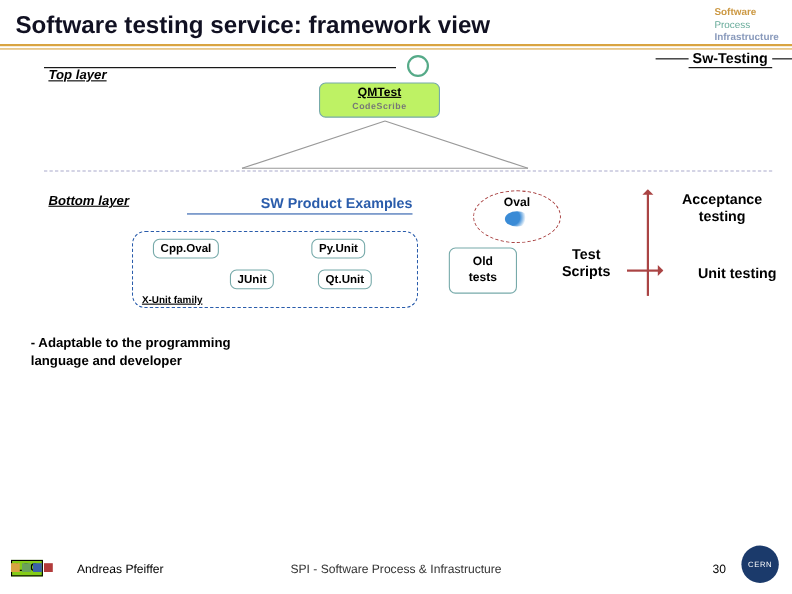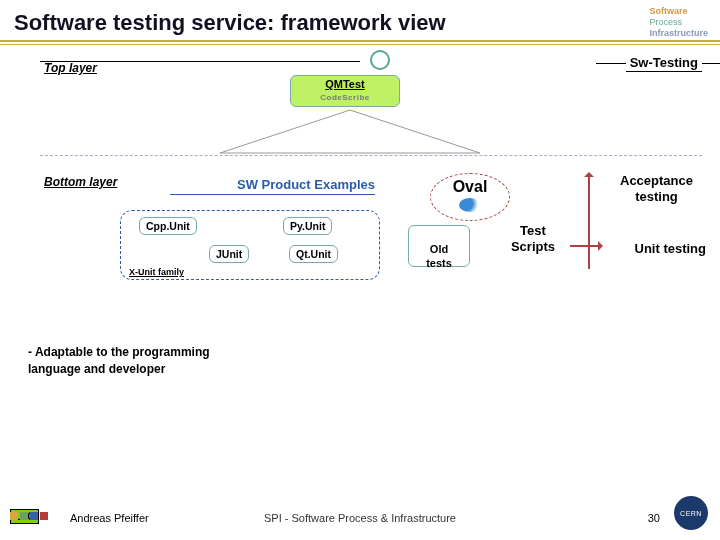--- a/index.html
+++ b/index.html
@@ -34,21 +34,21 @@
   .hr-gold { height:2px; background:linear-gradient(#d9a441,#d9a441); margin:0 0 2px;}
   .hr-goldthin { height:1px; background:#d9a441; margin:0;}
   .diagram {
     position: relative;
     height: 360px;
   }
   .lbl { position:absolute; font-size:12px; font-weight:bold; }
   .italic { font-style: italic; }
   .underline { text-decoration: underline; }
   .sw-testing {
-    position: absolute; right: 18px; top: 10px;
+    position: absolute; right: 18px; top: 0;
     font-size: 13px; font-weight: bold;
     border-bottom: 1px solid #000;
     padding: 0 4px 1px;
   }
   .sw-testing::before, .sw-testing::after {
     content:""; position:absolute; top:50%; width:30px; height:1px; background:#000;
   }
   .sw-testing::before { right:100%; }
   .sw-testing::after { left:100%; width:18px;}
   .sw-circle {
@@ -93,34 +93,34 @@
     padding:2px 6px;
   }
   .family-label {
     position:absolute; bottom:2px; left:8px;
     font-size:9px; text-decoration:underline; color:#000; font-weight:bold;
   }
   .oval-box {
     position:absolute; top:128px; left:430px;
     width:80px; height:48px;
     border:1px dashed #a44; border-radius:50%;
-    text-align:center; font-size:16px; font-weight:bold;
+    text-align:center; font-size:11px; font-weight:bold;
     padding-top:4px;
   }
   .oval-feather {
     width:22px; height:14px; margin:2px auto 0;
     background: radial-gradient(circle at 30% 40%, #3a8bd6 0 40%, #b9d6f0 60%, transparent 70%);
     border-radius:50% 50% 50% 50%;
   }
   .old-tests {
     position:absolute; top:180px; left:408px;
     width:62px; height:42px;
     border:1px solid #7aa; border-radius:6px;
     text-align:center; font-size:11px; font-weight:bold;
-    padding-top:16px; line-height:14px;
+    padding-top:5px; line-height:14px;
   }
   .test-scripts {
     position:absolute; top:178px; left:498px;
     font-size:13px; font-weight:bold; text-align:center;
     width:70px; line-height:16px;
   }
   .acc-testing {
     position:absolute; top:128px; right:16px;
     font-size:13px; font-weight:bold; text-align:center;
     width:95px; line-height:16px;
@@ -142,21 +142,20 @@
     width:32px; height:2px; background:#a44;
   }
   .arrow-right::after {
     content:""; position:absolute; right:-6px; top:-4px;
     border:5px solid transparent; border-left-color:#a44;
   }
   .notes {
     position:absolute; top:258px; left:28px;
     font-size:12px; font-weight:bold; line-height:17px;
     width:330px;
-    margin-top:41px;
   }
   .footer {
     position:absolute; bottom:6px; left:0; right:0;
     height:30px;
   }
   .lcg {
     position:absolute; left:10px; bottom:10px;
     font-size:10px; font-weight:bold;
     border:1px solid #000; padding:1px 3px;
     background:#84cc16;
@@ -220,21 +219,21 @@
     <line x1="20" y1="48" x2="280" y2="48" stroke="#999" stroke-width="1"></line>
   </svg>
 
   <div class="dashline"></div>
 
   <div class="lbl italic underline" style="top:130px;left:44px;">Bottom layer</div>
 
   <div class="sw-prod">SW Product Examples</div>
 
   <div class="family-box">
-    <div class="unit-box" style="top:6px;left:18px;">Cpp.Unit</div>
+    <div class="unit-box" style="top:6px;left:18px;">Cpp.Oval</div>
     <div class="unit-box" style="top:6px;left:130px;margin-left:32px;">Py.Unit</div>
     <div class="unit-box" style="top:34px;left:88px;text-align:center;">JUnit</div>
     <div class="unit-box" style="top:34px;left:168px;">Qt.Unit</div>
     <div class="family-label">X-Unit family</div>
   </div>
 
   <div class="oval-box">
     <span>Oval</span>
     <div class="oval-feather"></div>
   </div>

